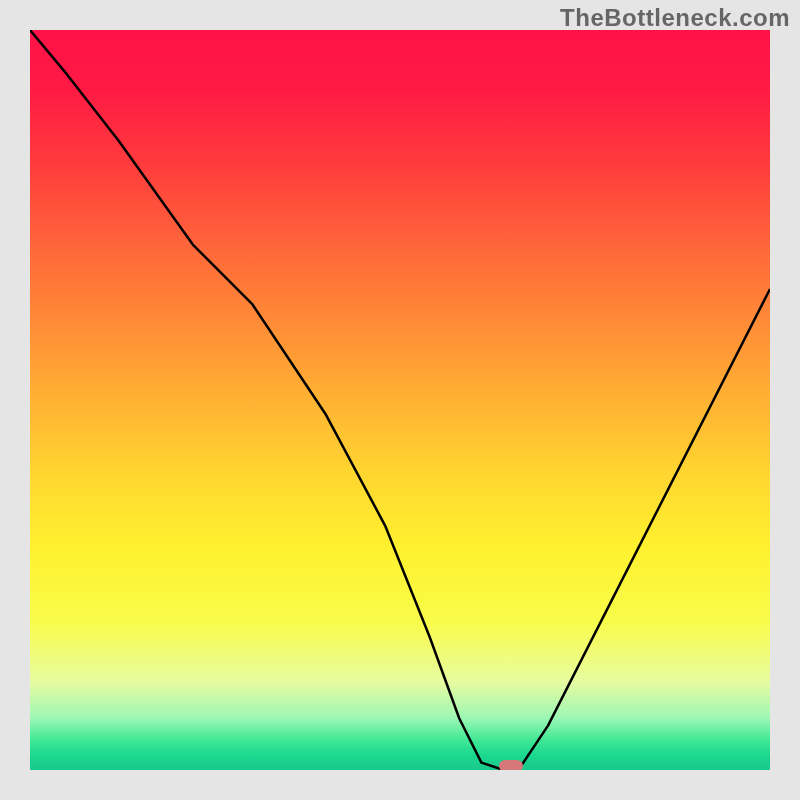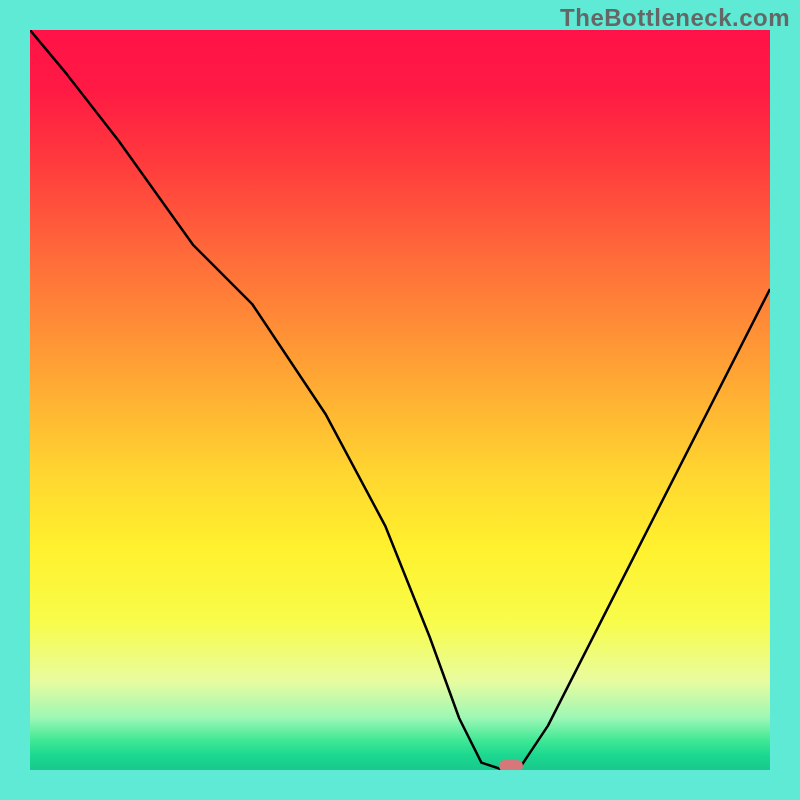--- a/index.html
+++ b/index.html
@@ -8,21 +8,21 @@
     width: 800px;
     height: 800px;
     background: #000;
     overflow: hidden;
     font-family: Arial, Helvetica, sans-serif;
   }
   .frame {
     position: relative;
     width: 800px;
     height: 800px;
-    background: #5eead4;
+    background: #e5e5e5;
   }
   .watermark {
     position: absolute;
     top: 4px;
     right: 10px;
     font-size: 24px;
     font-weight: 700;
     color: #666;
     letter-spacing: 0.5px;
     z-index: 10;

